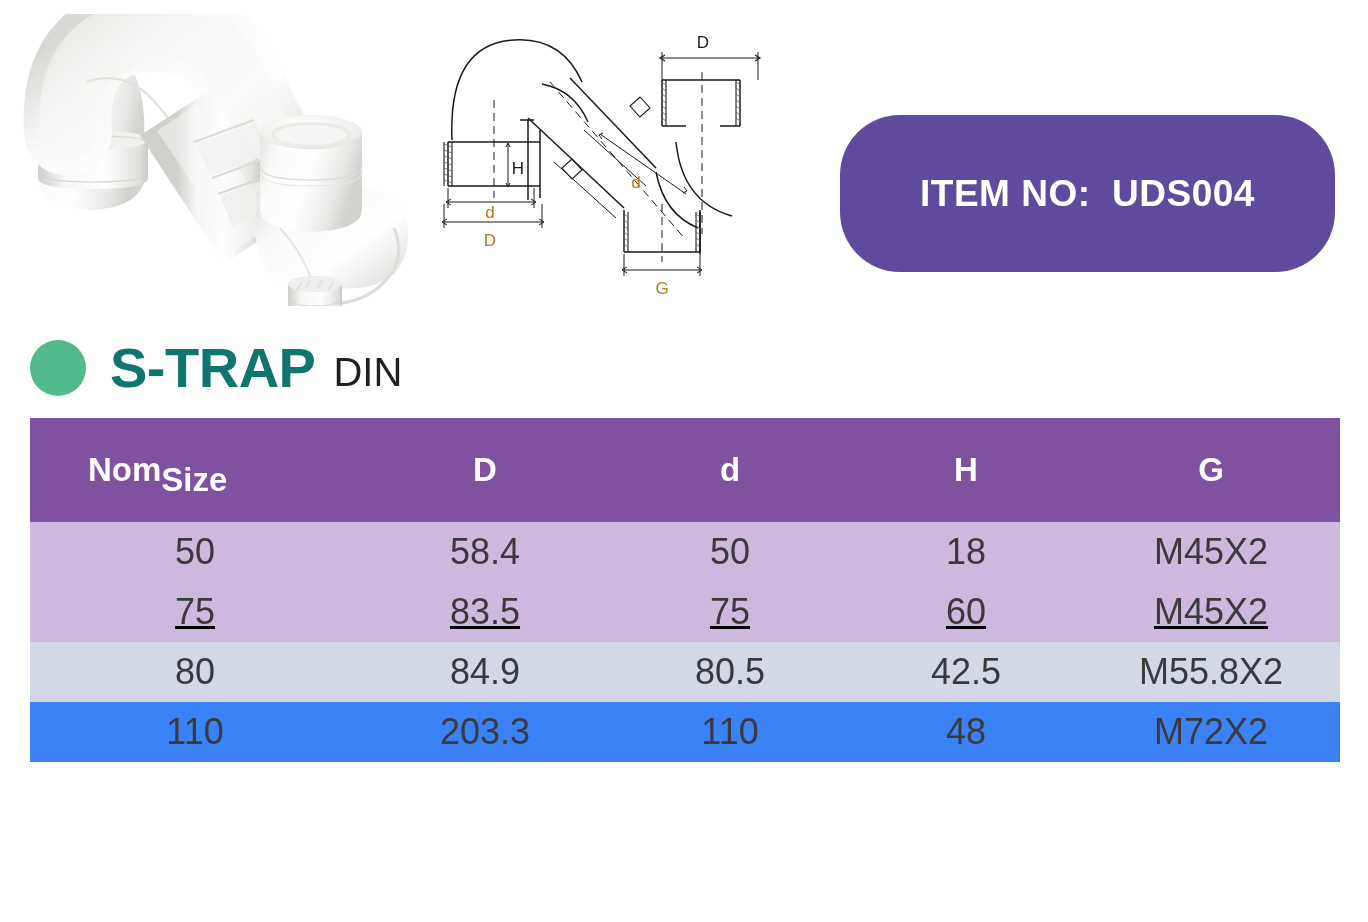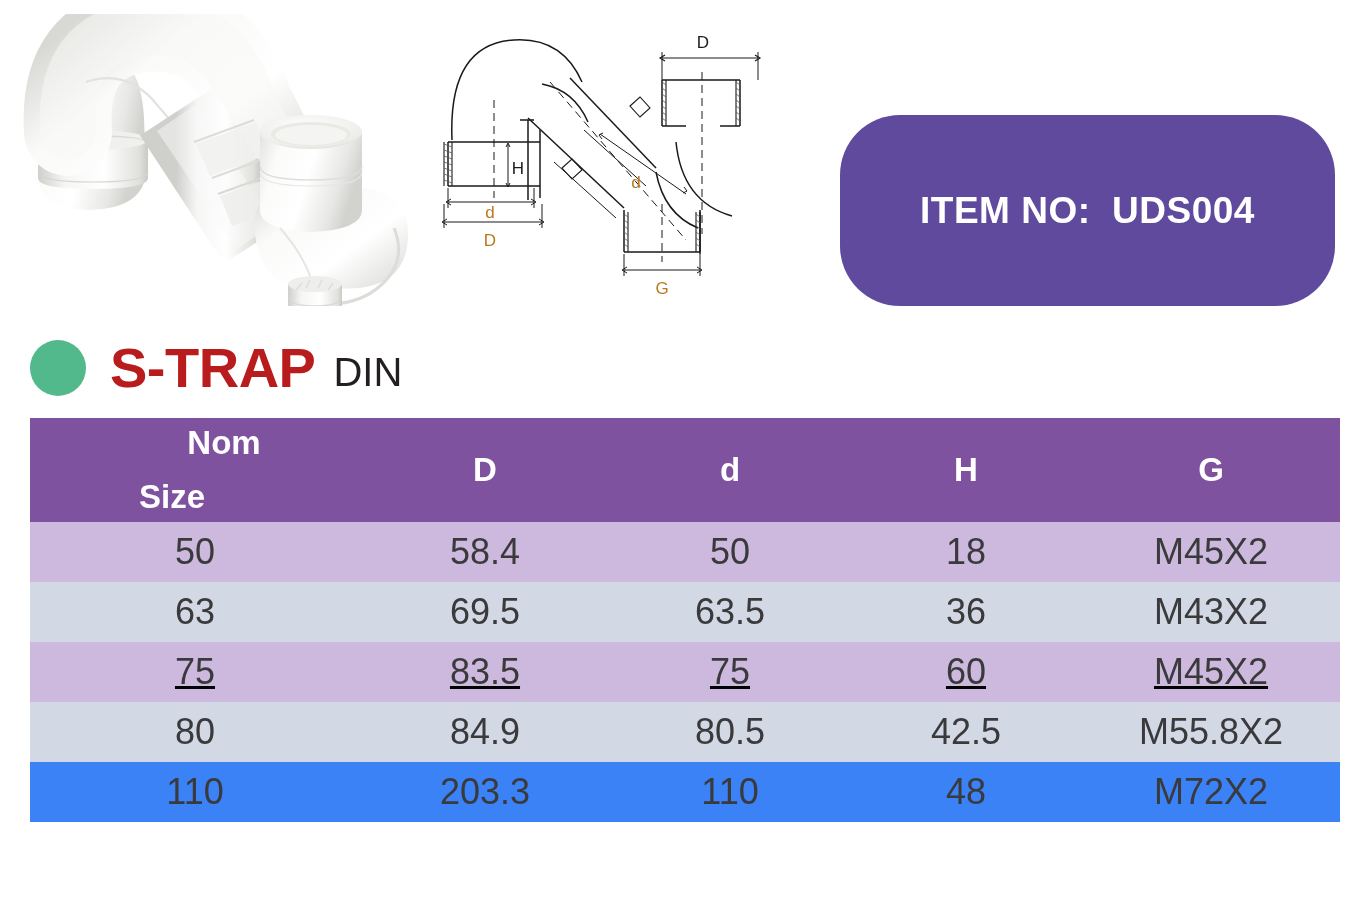--- a/index.html
+++ b/index.html
@@ -15,39 +15,39 @@
   .photo-wrap { position: absolute; left: 8px; top: 14px; width: 400px; height: 292px; }
   .photo-wrap svg { display:block; width:100%; height:100%; }
 
   
   .drawing-wrap { position: absolute; left: 424px; top: 22px; width: 360px; height: 278px; }
   .drawing-wrap svg { display:block; width:100%; height:100%; }
 
   
   .item-badge {
     position: absolute; left: 840px; top: 115px;
-    width: 495px; height: 191px;
+    width: 495px; height: 157px;
     border-radius: 60px;
     display: flex; align-items: center; justify-content: center;
   }
   .item-badge .label {
     color: #ffffff;
     font-size: 37px;
     font-weight: bold;
     letter-spacing: 0.5px;
     white-space: pre;
   }
 
   
   .title-row { position: absolute; left: 30px; top: 332px; height: 72px; display: flex; align-items: center; }
   .bullet { width: 56px; height: 56px; border-radius: 50%; flex: 0 0 auto; }
   .title-main {
     margin-left: 24px;
     font-size: 56px; font-weight: bold;
-    color: #b91c1c; letter-spacing: -0.5px;
+    color: #0f766e; letter-spacing: -0.5px;
     line-height: 1;
   }
   .title-sub {
     margin-left: 18px;
     font-size: 40px; font-weight: normal;
     color: #231f20; letter-spacing: 0px;
     line-height: 1; padding-top: 7px;
   }
 
   
@@ -65,21 +65,21 @@
 
   .spec-table thead th {
     height: 104px;
     color: #ffffff;
     font-size: 33px;
     font-weight: bold;
     text-align: center;
     vertical-align: middle;
     padding: 0;
   }
-  .nom-size { display:flex; flex-direction:column; align-items:center; line-height:1.02; }
+  .nom-size { display:flex; flex-direction:row; align-items:center; line-height:1.02; }
   .nom-size .l1 { padding-left: 58px; }
   .nom-size .l2 { padding-right: 46px; margin-top: 20px; }
 
   .spec-table tbody td {
     height: 56px;
     font-size: 36px;
     font-weight: normal;
     color: #3a3a3c;
     text-align: center;
     vertical-align: middle;
@@ -287,27 +287,20 @@
       </tr>
     </thead>
     <tbody id="tableBody">
         <tr style="background: rgb(205, 184, 222);">
           <td>50</td>
           <td>58.4</td>
           <td>50</td>
           <td>18</td>
           <td>M45X2</td>
         </tr>
-        <tr style="background: rgb(210, 216, 228);">
-          <td>63</td>
-          <td>69.5</td>
-          <td>63.5</td>
-          <td>36</td>
-          <td>M43X2</td>
-        </tr>
         <tr style="background: rgb(205, 184, 222); text-decoration: underline;">
           <td>75</td>
           <td>83.5</td>
           <td>75</td>
           <td>60</td>
           <td>M45X2</td>
         </tr>
         <tr style="background: rgb(210, 216, 228); margin-top: 8px;">
           <td>80</td>
           <td>84.9</td>

